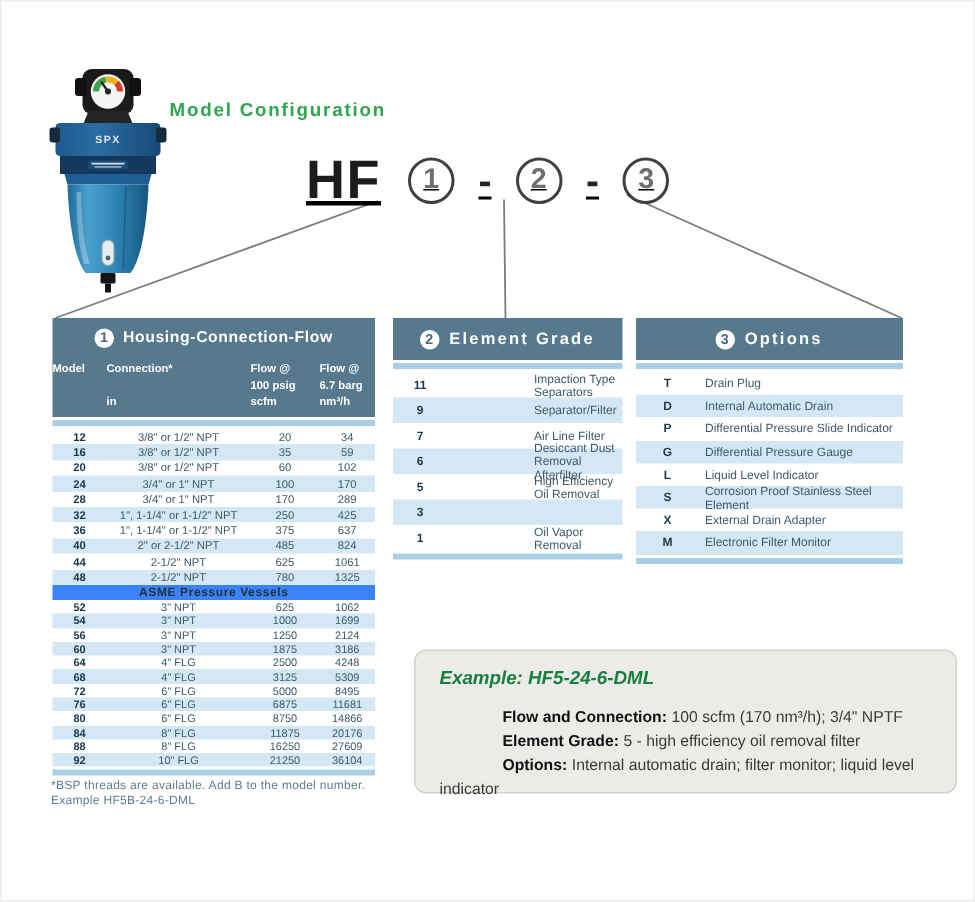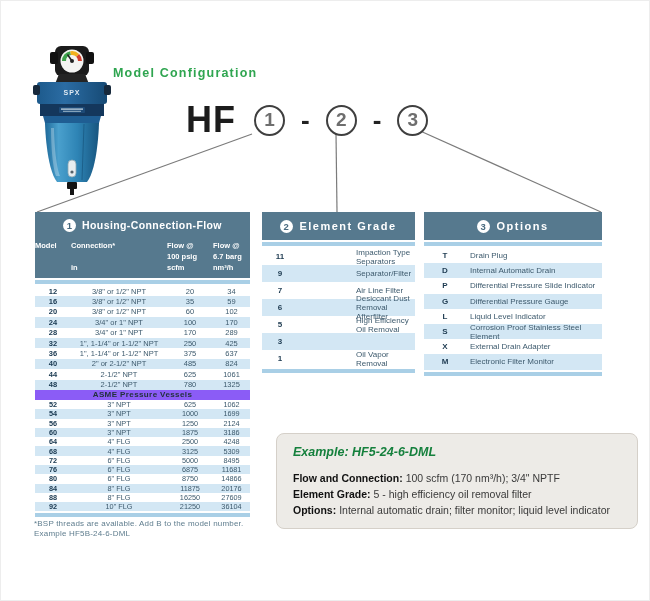--- a/index.html
+++ b/index.html
@@ -7,21 +7,21 @@
     position:relative;width:650px;height:601px;background:#ffffff;
     font-family:"Liberation Sans", sans-serif;overflow:hidden;
     box-shadow:inset 0 0 0 1px #ededed;
   }
   
   #model-config-title{
     position:absolute;left:113px;top:66px;
     font-size:12.5px;font-weight:bold;letter-spacing:1.2px;color:#2fa550;text-align:right;
   }
   #model-code{
-    position:absolute;left:186px;top:99px;display:flex;align-items:center;
+    position:absolute;left:204px;top:99px;display:flex;align-items:center;text-decoration:underline;
   }
   .hf{font-size:36px;font-weight:bold;color:#1c1c1c;letter-spacing:1px;margin-right:10px;}
   .num-circle{
     width:27px;height:27px;border:2.5px solid #3f3f3f;border-radius:50%;
     background:#fff;display:flex;align-items:center;justify-content:center;
     font-size:19px;font-weight:bold;color:#6e6e6e;margin:0 8px;
   }
   .code-dash{font-size:26px;font-weight:bold;color:#222;margin:0 8px;}
   #connector-svg{position:absolute;left:0;top:0;width:650px;height:601px;pointer-events:none;}
   #product{position:absolute;left:30px;top:44px;}
@@ -49,21 +49,21 @@
   .t1-cols .hcol{display:grid;grid-template-rows:11px 11px 11px;font-size:7.5px;font-weight:bold;
     line-height:11px;}
   .hc1{width:36px;} .hc2{width:96px;} .hc3{width:46px;} .hc4{width:37px;}
   .t1-row{display:flex;align-items:center;height:10.4px;font-size:7.5px;}
   .t1-row.asme{height:9.3px;font-size:7.3px;}
   .c-model{width:36px;text-align:center;font-weight:bold;color:#16364e;}
   .c-conn{width:96px;text-align:center;color:#3d5a6d;}
   .c-f1{width:46px;text-align:center;color:#3d5a6d;}
   .c-f2{width:37px;text-align:center;color:#3d5a6d;}
   #asme-band{
-    height:10px;background:#8b5cf6;display:flex;align-items:center;justify-content:center;
+    height:10px;background:#3b82f6;display:flex;align-items:center;justify-content:center;
     font-size:8px;font-weight:bold;color:#22323c;letter-spacing:.4px;
   }
   #footnote{
     position:absolute;left:34px;top:519px;width:240px;
     font-size:8px;color:#5f7d8e;line-height:10px;letter-spacing:.2px;
   }
   
   #grade-table{left:262px;top:212px;width:153px;}
   #options-table{left:424px;top:212px;width:178px;}
   #grade-table .thead-title,#options-table .thead-title{height:28px;font-size:11px;letter-spacing:1.5px;}
@@ -73,21 +73,21 @@
   .c-label2{flex:1;padding-left:10px;color:#3d5a6d;}
   .c-code3{width:42px;text-align:center;font-weight:bold;color:#1d3a50;}
   .c-label3{flex:1;padding-left:4px;color:#3d5a6d;}
   
   #example-box{
     position:absolute;left:276px;top:433px;width:362px;height:96px;box-sizing:border-box;
     background:#edebe7;border:1px solid #d5d0c9;border-radius:8px;padding:11px 16px;
   }
   #example-title{font-style:italic;font-weight:bold;font-size:12.5px;color:#15803d;margin-bottom:11px;}
   .ex-line{font-size:10.5px;color:#3a3a3a;line-height:16px;}
-  .ex-label{font-weight:bold;color:#111;margin-right:3px;}
+  .ex-label{font-weight:bold;color:#111;margin-right:3px;margin-left:42px;}
 </style>
 </head>
 <body>
 
 <div id="canvas">
 
   <svg id="connector-svg">
     <line x1="252" y1="134" x2="37" y2="212" stroke="#7b7b7b" stroke-width="1.2"></line>
     <line x1="336" y1="133" x2="337" y2="212" stroke="#7b7b7b" stroke-width="1.2"></line>
     <line x1="418" y1="130" x2="601" y2="212" stroke="#7b7b7b" stroke-width="1.2"></line>

